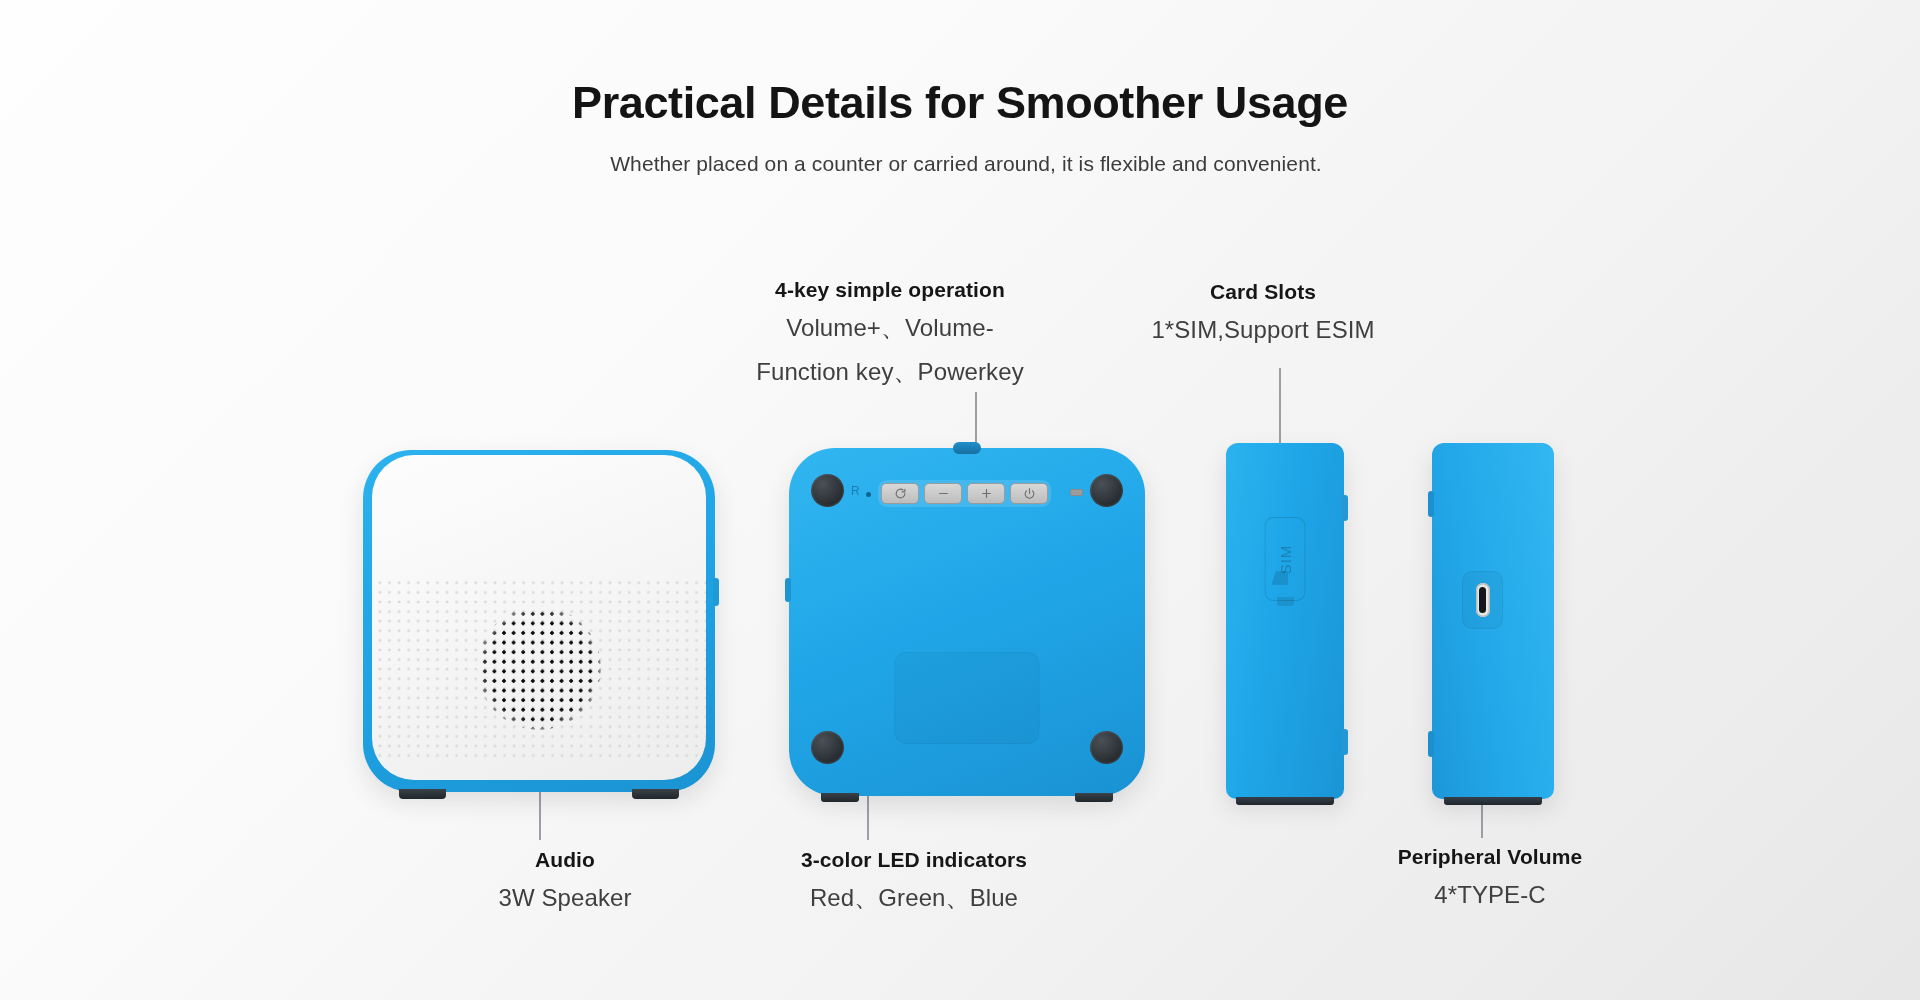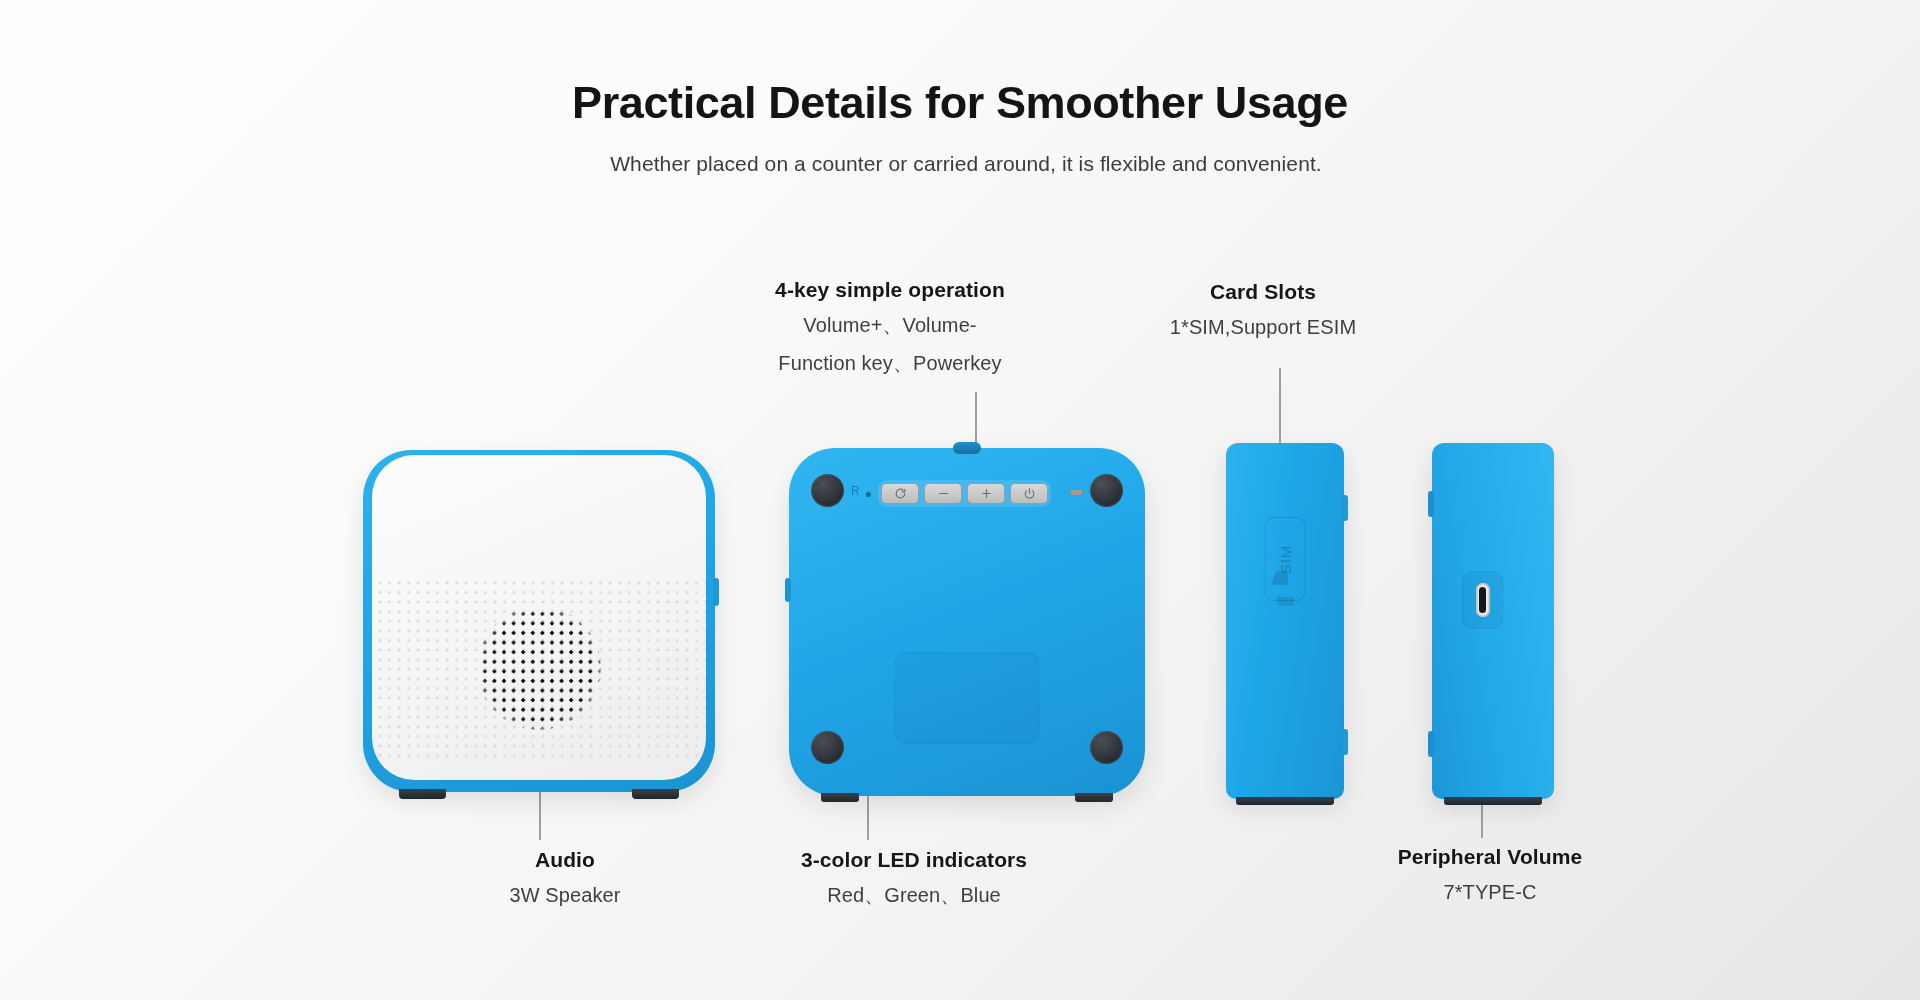--- a/index.html
+++ b/index.html
@@ -43,21 +43,21 @@
 
   
   .cap-title {
     font-size: 21px;
     font-weight: 700;
     color: #161616;
     letter-spacing: 0.1px;
     white-space: nowrap;
   }
   .cap-sub {
-    font-size: 20px;
+    font-size: 24px;
     font-weight: 400;
     color: #3f3f3f;
     letter-spacing: 0.1px;
     white-space: nowrap;
   }
 
   
   .callout { position: absolute; text-align: center; }
   .callout .cap-sub { margin-top: 9px; line-height: 1.45; }
 
@@ -388,21 +388,21 @@
   <div class="cap-sub">3W Speaker</div>
 </div>
 
 <div class="callout" id="callout-led">
   <div class="cap-title">3-color LED indicators</div>
   <div class="cap-sub">Red、Green、Blue</div>
 </div>
 
 <div class="callout" id="callout-ports">
   <div class="cap-title">Peripheral Volume</div>
-  <div class="cap-sub">7*TYPE-C</div>
+  <div class="cap-sub">4*TYPE-C</div>
 </div>
 
 <div class="dev-front">
   <div class="front-shell"></div>
   <div class="front-sidebtn"></div>
   <div class="front-face">
     <div class="grille">
       <div class="grille-core"></div>
     </div>
   </div>

